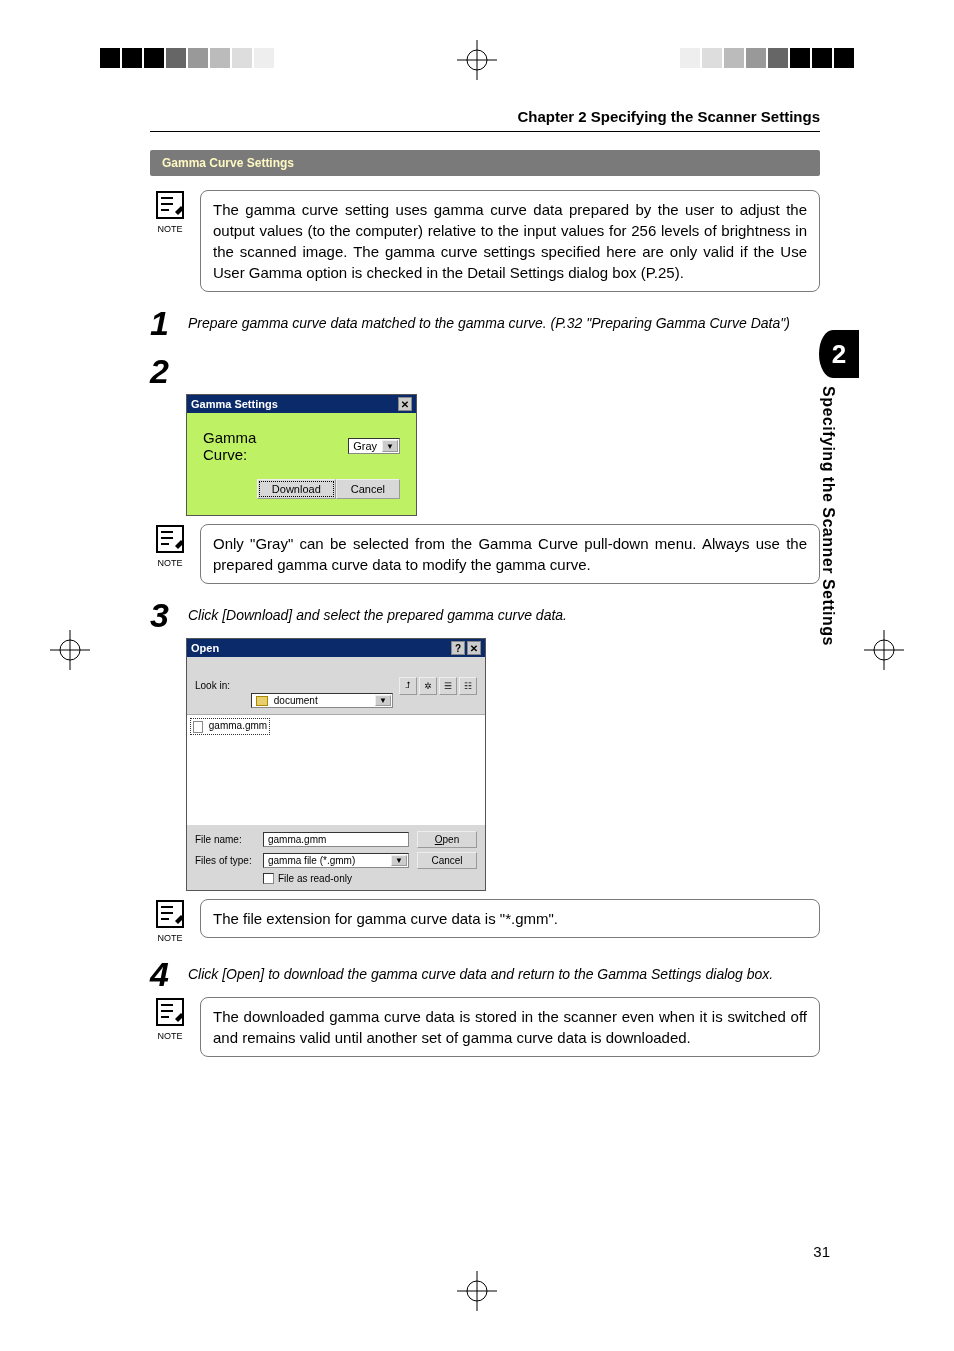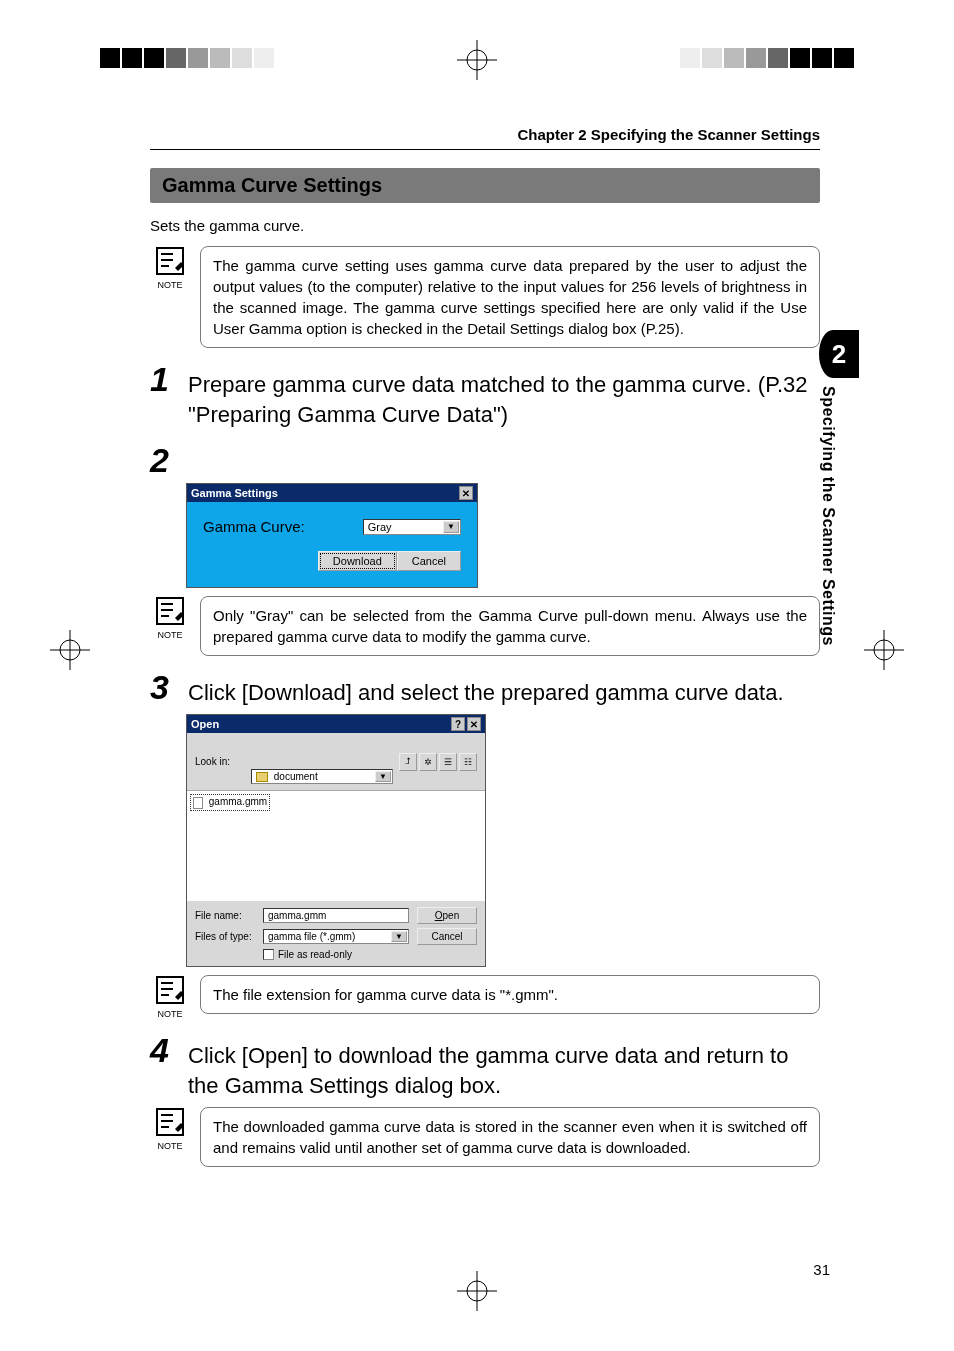--- a/index.html
+++ b/index.html
@@ -22,35 +22,35 @@
   .crop-bottom-center { position: absolute; left: 50%; bottom: 40px; transform: translateX(-50%);}
   .reg-mark svg { display:block; }
   .side-reg { position: absolute; top: 630px; }
   .side-reg.left { left: 50px; }
   .side-reg.right { right: 50px; }
 
   
   .page {
     position: absolute;
     left: 150px;
-    top: 126px;
+    top: 108px;
     width: 670px;
   }
   .chapter-header {
     font-size: 15px;
     font-weight: bold;
     text-align: right;
     border-bottom: 1px solid #000;
     padding-bottom: 6px;
     margin-bottom: 18px;
   }
   .section-bar {
     background: #7a7a7a;
-    color: #000000;
-    font-size: 20px;
+    color: #fef9c3;
+    font-size: 12px;
     font-weight: bold;
     padding: 6px 12px;
     border-radius: 2px;
     margin-bottom: 14px;
   }
   .intro {
     font-size: 15px;
     margin-bottom: 12px;
   }
   .note-block {
@@ -83,21 +83,22 @@
     margin-bottom: 6px;
   }
   .step-num {
     font-size: 34px;
     font-weight: bold;
     font-style: italic;
     line-height: 1;
     width: 30px;
   }
   .step-text {
-    font-size: 22px;
+    font-size: 14px;
+    font-style: italic;
     padding-top: 8px;
     line-height: 1.35;
     flex: 1;
   }
   .dialog-img {
     margin-left: 36px;
     margin-top: 6px;
     margin-bottom: 8px;
   }
   .page-num {
@@ -131,22 +132,22 @@
     writing-mode: vertical-rl;
     font-size: 16px;
     font-weight: bold;
     letter-spacing: 0.5px;
     height: 280px;
   }
 
   
   .gamma-dialog {
     border: 1px solid #555;
-    width: 292px;
-    background: #0ea5e9;
+    width: 231px;
+    background: #bef264;
     font-size: 11px;
   }
   .titlebar {
     background: #0a2a6a;
     color: #fff;
     padding: 2px 4px;
     display: flex;
     justify-content: space-between;
     align-items: center;
     font-size: 11px;
@@ -304,21 +305,20 @@
 </div>
 
 <div class="side-tab">
   <div class="tab-badge">2</div>
   <div class="tab-text">Specifying the Scanner Settings</div>
 </div>
 
 <div class="page">
   <div class="chapter-header">Chapter 2 Specifying the Scanner Settings</div>
   <div class="section-bar">Gamma Curve Settings</div>
-  <div class="intro">Sets the gamma curve.</div>
 
   <div class="note-block">
     <div class="note-icon">
       <svg width="30" height="30">
           <rect x="2" y="2" width="26" height="26" fill="none" stroke="#000" stroke-width="2"></rect>
           <path d="M6 8 L18 8 M6 14 L18 14 M6 20 L14 20" stroke="#000" stroke-width="2"></path>
           <path d="M20 22 L26 16 L29 19 L23 25 Z" fill="#000"></path>
         </svg>
       <div>NOTE</div>
     </div>

